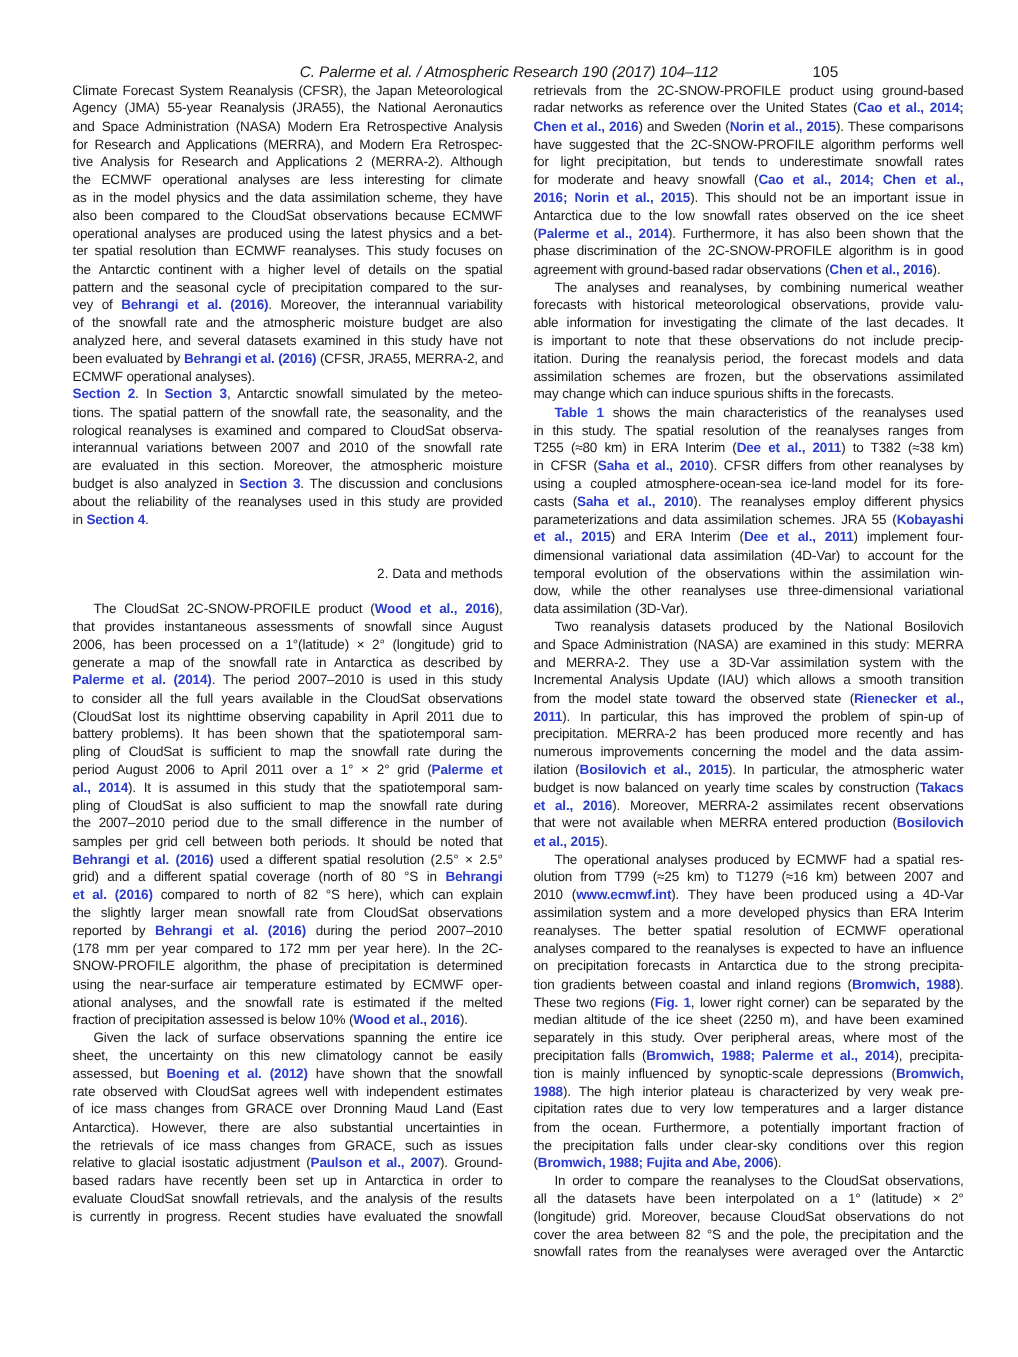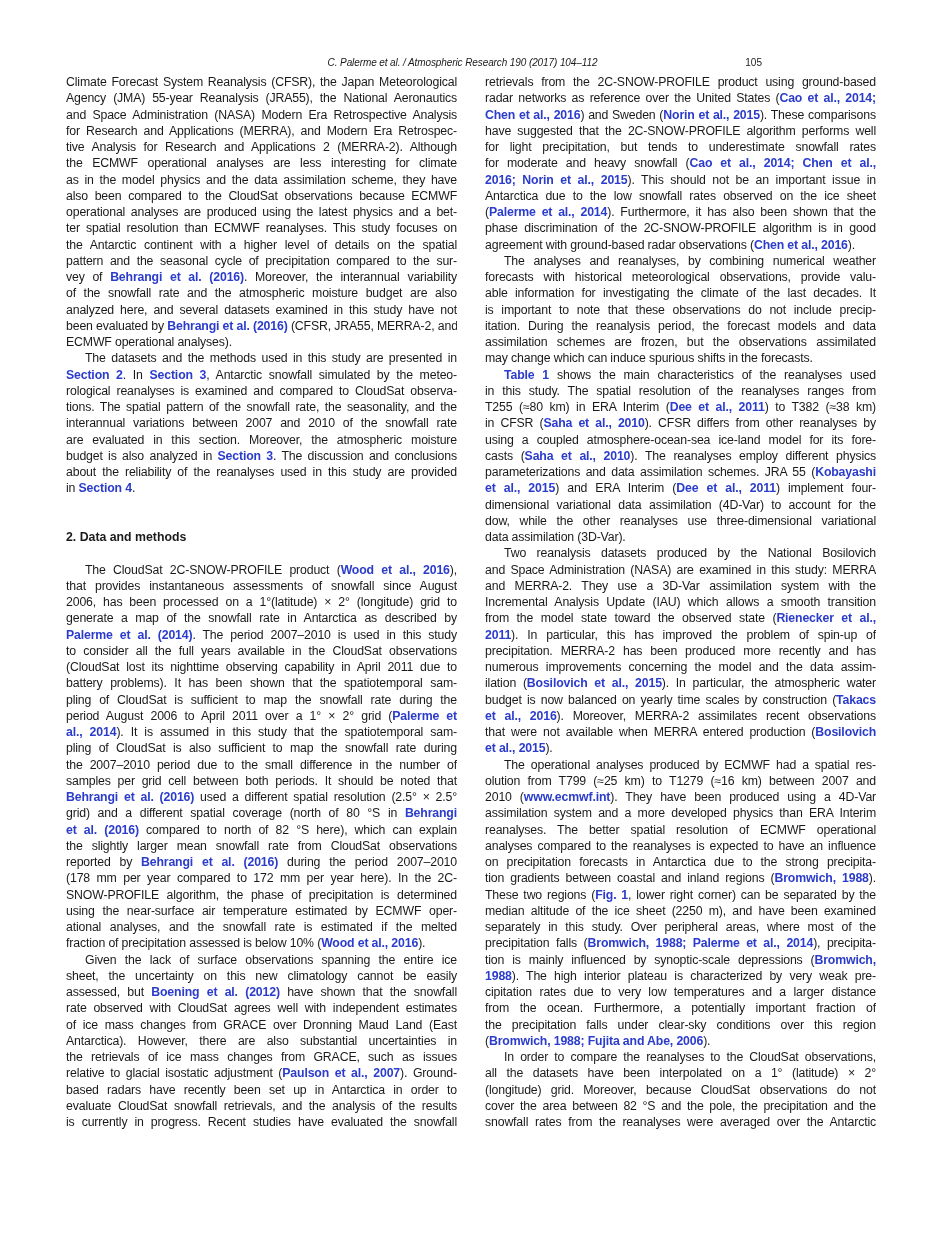--- a/index.html
+++ b/index.html
@@ -1,27 +1,27 @@
 <!DOCTYPE html>
 <html><head>
 <meta charset="utf-8">
 <style>
   html, body { margin: 0; padding: 0; background: #ffffff; }
   body { width: 925px; height: 1234px; position: relative; overflow: hidden; font-family: "Liberation Sans", sans-serif; color: #1a1a1a; }
-  .header { position: absolute; top: 56px; left: 0; width: 811px; height: 16px; font-size: 10px; font-style: italic; }
+  .header { position: absolute; top: 56px; left: 0; width: 811px; height: 16px; font-size: 14px; font-style: italic; }
   .header .running { position: absolute; left: 0; width: 925px; text-align: center; top: 1px; letter-spacing: -0.1px; }
   .header .pageno { position: absolute; right: 49px; top: 1px; font-style: normal; text-align: right; }
   .col { position: absolute; top: 74px; width: 391px; font-size: 12.3px; line-height: 16.25px; }
   .col.left { left: 66px; }
   .col.right { left: 485px; }
   .ln { display: block; height: 16.25px; white-space: nowrap; text-align: justify; text-align-last: justify; overflow: hidden; letter-spacing: -0.15px; }
   .ln.last { text-align-last: left; }
   .ln.indent { padding-left: 19px; }
   .gap { display: block; height: 16.25px; }
-  .heading { display: block; height: 16.25px; font-weight: bold; font-size: 12.3px; white-space: nowrap; }
+  .heading { display: block; height: 16.25px; font-weight: normal; font-size: 12.3px; white-space: nowrap; text-align: right; }
   .link { color: #2b3ccc; text-decoration: none; cursor: pointer; font-weight: bold; }
 </style>
 </head>
 <body>
 
 <div class="header">
   <span class="running">C. Palerme et al.  / Atmospheric Research 190 (2017) 104–112</span>
   <span class="pageno">105</span>
 </div>
 
@@ -36,24 +36,23 @@
     <span class="ln"><span>also been compared to the CloudSat observations because ECMWF</span></span>
     <span class="ln"><span>operational analyses are produced using the latest physics and a bet-</span></span>
     <span class="ln"><span>ter spatial resolution than ECMWF reanalyses. This study focuses on</span></span>
     <span class="ln"><span>the Antarctic continent with a higher level of details on the spatial</span></span>
     <span class="ln"><span>pattern and the seasonal cycle of precipitation compared to the sur-</span></span>
     <span class="ln"><span>vey of </span><span class="link">Behrangi et al. (2016)</span><span>. Moreover, the interannual variability</span></span>
     <span class="ln"><span>of the snowfall rate and the atmospheric moisture budget are also</span></span>
     <span class="ln"><span>analyzed here, and several datasets examined in this study have not</span></span>
     <span class="ln"><span>been evaluated by </span><span class="link">Behrangi et al. (2016)</span><span> (CFSR, JRA55, MERRA-2, and</span></span>
     <span class="ln last"><span>ECMWF operational analyses).</span></span>
-    <span class="ln indent"><span>The datasets and the methods used in this study are presented in</span></span>
     <span class="ln"><span class="link">Section 2</span><span>. In </span><span class="link">Section 3</span><span>, Antarctic snowfall simulated by the meteo-</span></span>
+    <span class="ln"><span>tions. The spatial pattern of the snowfall rate, the seasonality, and the</span></span>
     <span class="ln"><span>rological reanalyses is examined and compared to CloudSat observa-</span></span>
-    <span class="ln"><span>tions. The spatial pattern of the snowfall rate, the seasonality, and the</span></span>
     <span class="ln"><span>interannual variations between 2007 and 2010 of the snowfall rate</span></span>
     <span class="ln"><span>are evaluated in this section. Moreover, the atmospheric moisture</span></span>
     <span class="ln"><span>budget is also analyzed in </span><span class="link">Section 3</span><span>. The discussion and conclusions</span></span>
     <span class="ln"><span>about the reliability of the reanalyses used in this study are provided</span></span>
     <span class="ln last"><span>in </span><span class="link">Section 4</span><span>.</span></span>
     <span class="gap"></span>
     <span class="gap"></span>
     <span class="heading">2.  Data and methods</span>
     <span class="gap"></span>
     <span class="ln indent"><span>The CloudSat 2C-SNOW-PROFILE product (</span><span class="link">Wood et al., 2016</span><span>),</span></span>
@@ -113,20 +112,21 @@
     <span class="ln last"><span>may change which can induce spurious shifts in the forecasts.</span></span>
     <span class="ln indent"><span class="link">Table 1</span><span> shows the main characteristics of the reanalyses used</span></span>
     <span class="ln"><span>in this study. The spatial resolution of the reanalyses ranges from</span></span>
     <span class="ln"><span>T255 (≈80 km) in ERA Interim (</span><span class="link">Dee et al., 2011</span><span>) to T382 (≈38 km)</span></span>
     <span class="ln"><span>in CFSR (</span><span class="link">Saha et al., 2010</span><span>). CFSR differs from other reanalyses by</span></span>
     <span class="ln"><span>using a coupled atmosphere-ocean-sea ice-land model for its fore-</span></span>
     <span class="ln"><span>casts (</span><span class="link">Saha et al., 2010</span><span>). The reanalyses employ different physics</span></span>
     <span class="ln"><span>parameterizations and data assimilation schemes. JRA 55 (</span><span class="link">Kobayashi</span></span>
     <span class="ln"><span class="link">et al., 2015</span><span>) and ERA Interim (</span><span class="link">Dee et al., 2011</span><span>) implement four-</span></span>
     <span class="ln"><span>dimensional variational data assimilation (4D-Var) to account for the</span></span>
+    <span class="ln"><span>temporal evolution of the observations within the assimilation win-</span></span>
     <span class="ln"><span>dow, while the other reanalyses use three-dimensional variational</span></span>
     <span class="ln last"><span>data assimilation (3D-Var).</span></span>
     <span class="ln indent"><span>Two reanalysis datasets produced by the National Bosilovich</span></span>
     <span class="ln"><span>and Space Administration (NASA) are examined in this study: MERRA</span></span>
     <span class="ln"><span>and MERRA-2. They use a 3D-Var assimilation system with the</span></span>
     <span class="ln"><span>Incremental Analysis Update (IAU) which allows a smooth transition</span></span>
     <span class="ln"><span>from the model state toward the observed state (</span><span class="link">Rienecker et al.,</span></span>
     <span class="ln"><span class="link">2011</span><span>). In particular, this has improved the problem of spin-up of</span></span>
     <span class="ln"><span>precipitation. MERRA-2 has been produced more recently and has</span></span>
     <span class="ln"><span>numerous improvements concerning the model and the data assim-</span></span>

